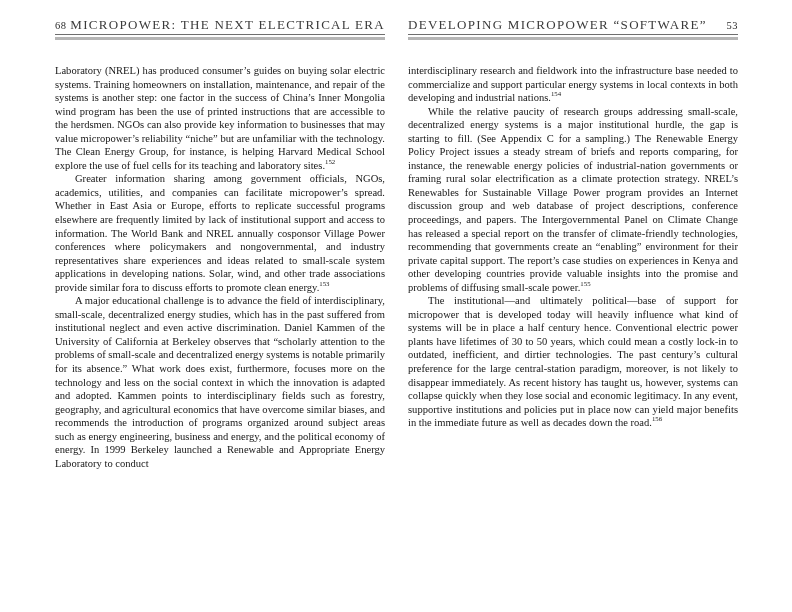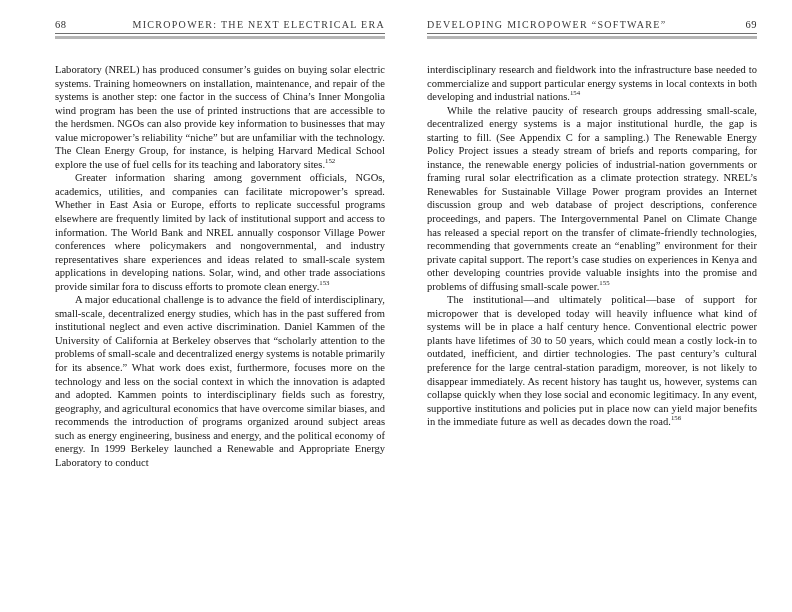--- a/index.html
+++ b/index.html
@@ -17,38 +17,38 @@
     background: #ffffff;
     font-family: "Liberation Serif", "DejaVu Serif", serif;
     color: #1a1a1a;
   }
   .page {
     position: absolute;
     top: 19px;
     width: 330px;
   }
   .page.left  { left: 55px; }
-  .page.right { left: 427px; }
+  .page.right { left: 408px; }
 
   .page-header {
     display: flex;
     justify-content: space-between;
     align-items: baseline;
     font-size: 8px;
     letter-spacing: 1.3px;
     color: #3a3a3a;
     line-height: 12px;
   }
   .page-number {
     font-size: 10.5px;
     letter-spacing: 0.5px;
     color: #2b2b2b;
   }
   .running-head {
-    font-size: 10px;
+    font-size: 13px;
   }
   .header-rule {
     margin-top: 2px;
     height: 2px;
     border-top: 1px solid #6e6e6e;
     border-bottom: 3px solid #b5b5b5;
   }
   .page-body {
     margin-top: 24px;
   }
@@ -83,21 +83,21 @@
     <div class="page-body">
       <p class="para"><span>Laboratory (NREL) has produced consumer’s guides on buying solar electric systems. Training homeowners on installation, maintenance, and repair of the systems is another step: one factor in the success of China’s Inner Mongolia wind program has been the use of printed instructions that are accessible to the herdsmen. NGOs can also provide key information to businesses that may value micropower’s reliability “niche” but are unfamiliar with the technology. The Clean Energy Group, for instance, is helping Harvard Medical School explore the use of fuel cells for its teaching and laboratory sites.</span><sup class="footnote-ref">152</sup></p>
       <p class="para indent"><span>Greater information sharing among government officials, NGOs, academics, utilities, and companies can facilitate micropower’s spread. Whether in East Asia or Europe, efforts to replicate successful programs elsewhere are frequently limited by lack of institutional support and access to information. The World Bank and NREL annually cosponsor Village Power conferences where policymakers and nongovernmental, and industry representatives share experiences and ideas related to small-scale system applications in developing nations. Solar, wind, and other trade associations provide similar fora to discuss efforts to promote clean energy.</span><sup class="footnote-ref">153</sup></p>
       <p class="para indent"><span>A major educational challenge is to advance the field of interdisciplinary, small-scale, decentralized energy studies, which has in the past suffered from institutional neglect and even active discrimination. Daniel Kammen of the University of California at Berkeley observes that “scholarly attention to the problems of small-scale and decentralized energy systems is notable primarily for its absence.” What work does exist, furthermore, focuses more on the technology and less on the social context in which the innovation is adapted and adopted. Kammen points to interdisciplinary fields such as forestry, geography, and agricultural economics that have overcome similar biases, and recommends the introduction of programs organized around subject areas such as energy engineering, business and energy, and the political economy of energy. In 1999 Berkeley launched a Renewable and Appropriate Energy Laboratory to conduct</span><sup class="footnote-ref"></sup></p>
     </div>
   </div>
 
   <div class="page right">
     <div class="page-header">
       <span class="running-head">DEVELOPING MICROPOWER “SOFTWARE”</span>
-      <span class="page-number">69</span>
+      <span class="page-number">53</span>
     </div>
     <div class="header-rule"></div>
     <div class="page-body">
       <p class="para"><span>interdisciplinary research and fieldwork into the infrastructure base needed to commercialize and support particular energy systems in local contexts in both developing and industrial nations.</span><sup class="footnote-ref">154</sup></p>
       <p class="para indent"><span>While the relative paucity of research groups addressing small-scale, decentralized energy systems is a major institutional hurdle, the gap is starting to fill. (See Appendix C for a sampling.) The Renewable Energy Policy Project issues a steady stream of briefs and reports comparing, for instance, the renewable energy policies of industrial-nation governments or framing rural solar electrification as a climate protection strategy. NREL’s Renewables for Sustainable Village Power program provides an Internet discussion group and web database of project descriptions, conference proceedings, and papers. The Intergovernmental Panel on Climate Change has released a special report on the transfer of climate-friendly technologies, recommending that governments create an “enabling” environment for their private capital support. The report’s case studies on experiences in Kenya and other developing countries provide valuable insights into the promise and problems of diffusing small-scale power.</span><sup class="footnote-ref">155</sup></p>
       <p class="para indent"><span>The institutional—and ultimately political—base of support for micropower that is developed today will heavily influence what kind of systems will be in place a half century hence. Conventional electric power plants have lifetimes of 30 to 50 years, which could mean a costly lock-in to outdated, inefficient, and dirtier technologies. The past century’s cultural preference for the large central-station paradigm, moreover, is not likely to disappear immediately. As recent history has taught us, however, systems can collapse quickly when they lose social and economic legitimacy. In any event, supportive institutions and policies put in place now can yield major benefits in the immediate future as well as decades down the road.</span><sup class="footnote-ref">156</sup></p>
     </div>
   </div>
 
 </div>

